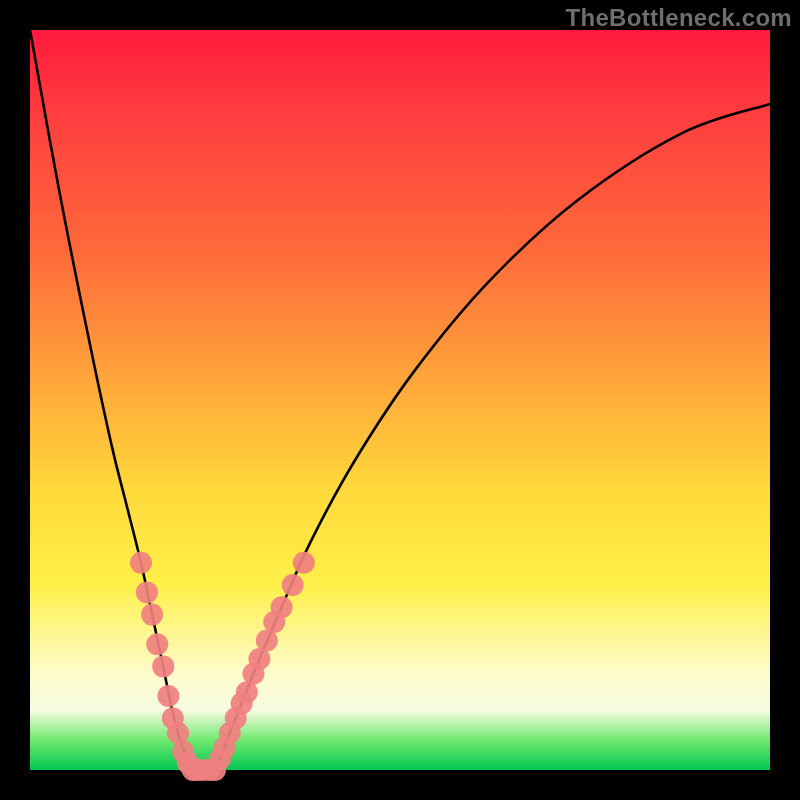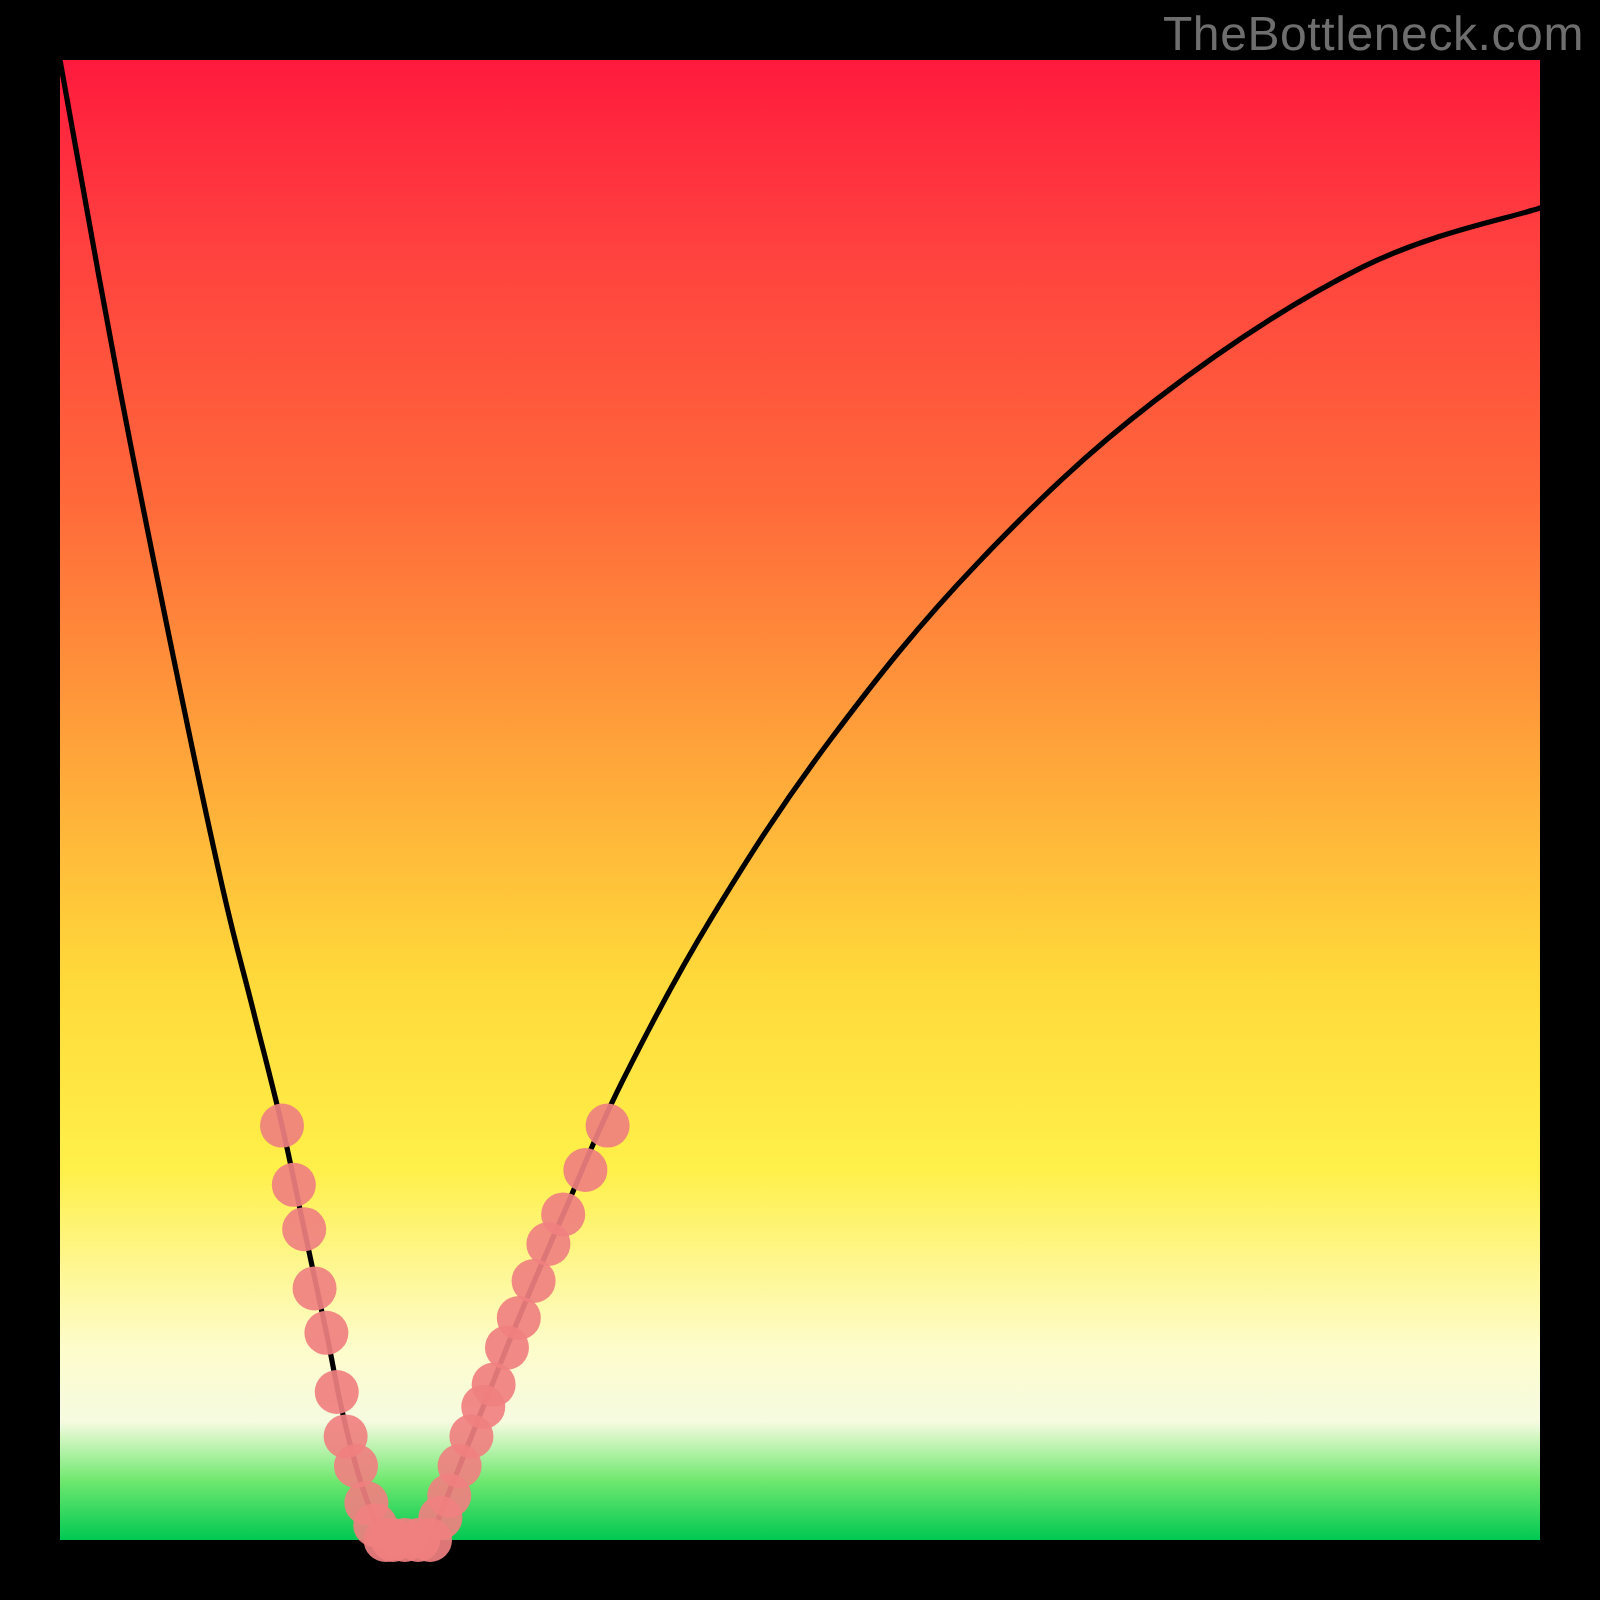--- a/index.html
+++ b/index.html
@@ -39,21 +39,21 @@
       #6fe86f 96%,
       #00c852 100%
     );
   }
   .watermark {
     position: absolute;
     top: 4px;
     right: 8px;
     font-size: 24px;
     color: #6e6e6e;
-    font-weight: 400;
+    font-weight: 700;
     letter-spacing: 0.3px;
     user-select: none;
   }
   svg.curves {
     position: absolute;
     left: 0;
     top: 0;
     width: 740px;
     height: 740px;
     overflow: visible;

